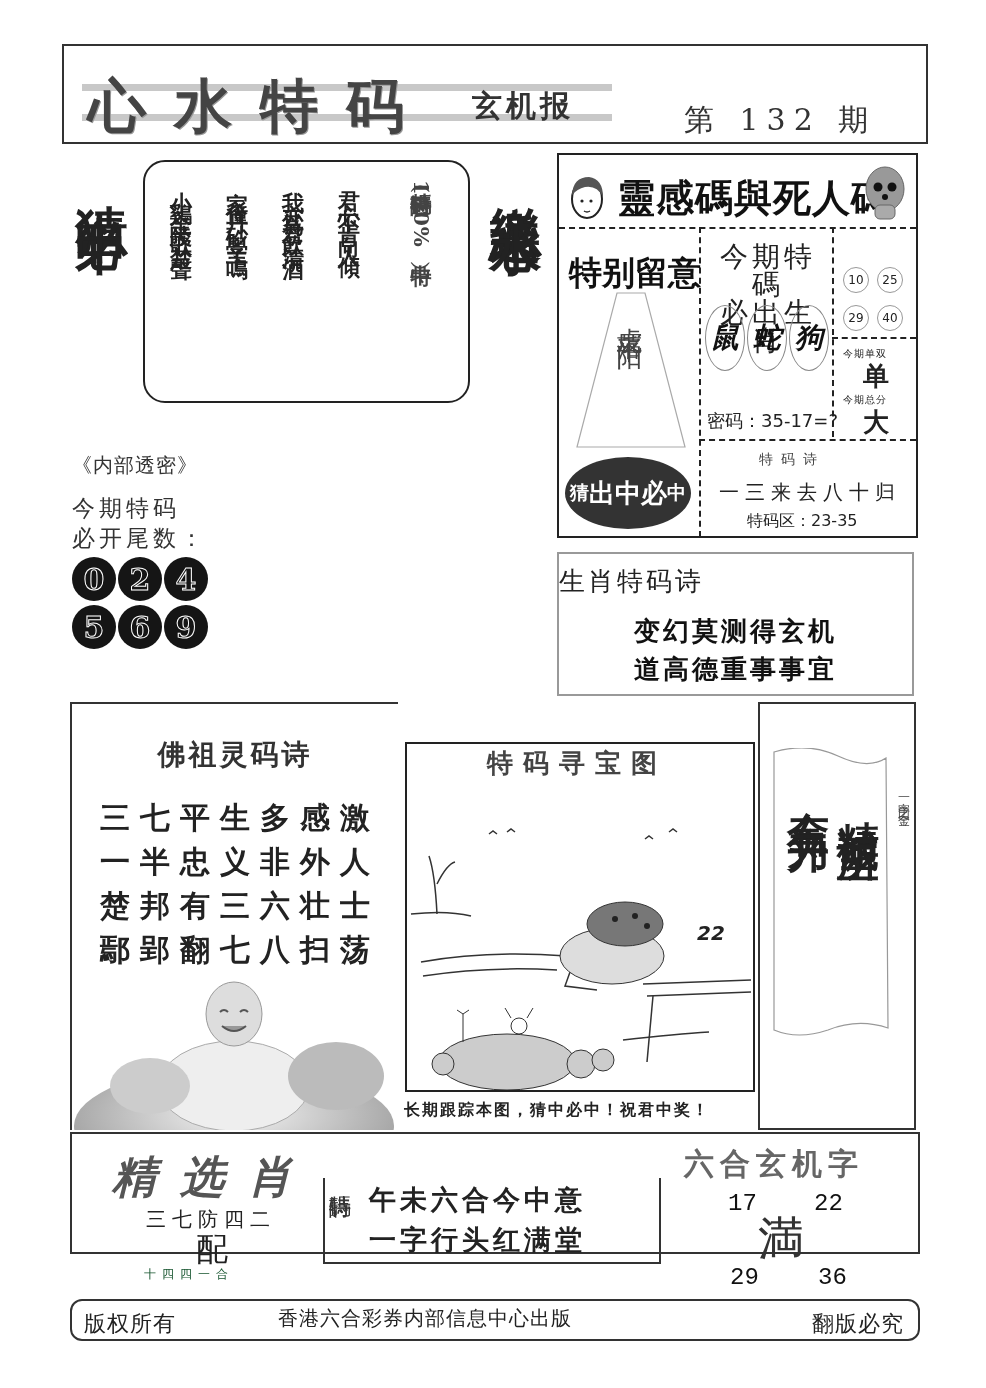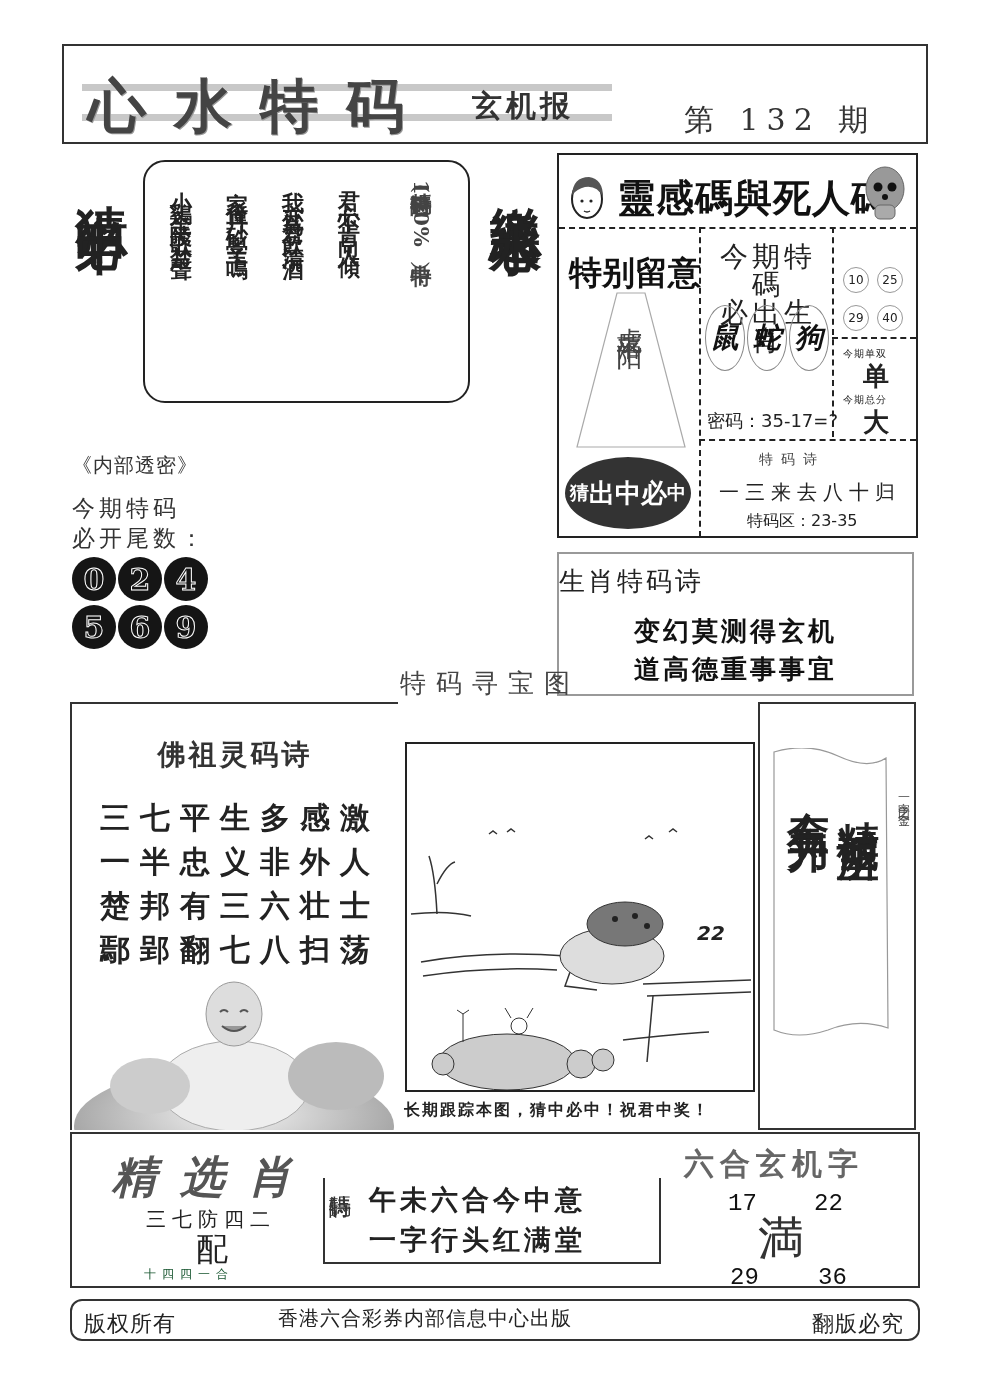--- a/index.html
+++ b/index.html
@@ -59,31 +59,31 @@
   #zpoem .l { position: absolute; left: 0; width: 100%; text-align: center; font-size: 26px; font-weight: bold; color: #111; letter-spacing: 3px; }
 
   
   #buddha { left: 70px; top: 702px; width: 328px; height: 428px; border-left: 2px solid #333; border-top: 2px solid #333; }
   #buddha .t { position: absolute; left: 0; width: 100%; text-align: center; top: 32px; font-size: 28px; color: #333; letter-spacing: 3px; font-weight: bold; }
   #buddha .rows { position: absolute; left: 28px; top: 92px; }
   #buddha .row { font-size: 30px; letter-spacing: 10px; color: #222; line-height: 44px; font-weight: bold; }
   #buddha .img { position: absolute; left: 2px; top: 272px; width: 322px; height: 154px; }
 
   
-  #treasure-title { left: 400px; top: 666px; width: 354px; font-size: 26px; font-weight: normal; color: #444; letter-spacing: 10px; }
+  #treasure-title { left: 400px; top: 746px; width: 354px; text-align: center; font-size: 26px; font-weight: bold; color: #444; letter-spacing: 10px; }
   #treasure { left: 405px; top: 742px; width: 350px; height: 350px; border: 2px solid #222; }
   #treasure-caption { left: 404px; top: 1100px; font-size: 16px; color: #222; letter-spacing: 2px; font-weight: bold; }
 
   
   #banner-box { left: 758px; top: 702px; width: 158px; height: 428px; border: 2px solid #333; }
   .bcol { position: absolute; writing-mode: vertical-rl; font-size: 42px; font-weight: bold; color: #222; letter-spacing: 8px; }
   #banner-side { left: 895px; top: 790px; writing-mode: vertical-rl; font-size: 12px; color: #444; letter-spacing: 3px; }
 
   
-  #bottom { left: 70px; top: 1132px; width: 850px; height: 156px; border: 2px solid #333; }
+  #bottom { left: 70px; top: 1132px; width: 850px; height: 122px; border: 2px solid #333; }
   #bottom .fine-title { position: absolute; left: 40px; top: 14px; font-size: 44px; color: #555; letter-spacing: 24px; font-style: italic; font-weight: bold; }
   #bottom .pair1 { position: absolute; left: 74px; top: 72px; font-size: 20px; color: #222; letter-spacing: 6px; }
   #bottom .pei { position: absolute; left: 124px; top: 94px; font-size: 32px; color: #222; }
   #bottom .pair2 { position: absolute; left: 72px; top: 132px; font-size: 12px; color: #14532d; letter-spacing: 6px; }
   #bottom .verse-box { position: absolute; left: 251px; top: 44px; width: 338px; height: 86px; border-left: 2px solid #333; border-bottom: 2px solid #333; border-right: 2px solid #333; }
   #bottom .verse-lbl { position: absolute; left: 4px; top: 0; writing-mode: vertical-rl; font-size: 22px; color: #333; letter-spacing: 0; line-height: 1; }
   #bottom .verse-line { position: absolute; left: 44px; font-size: 27px; font-weight: bold; color: #222; letter-spacing: 4px; }
   #bottom .lh-title { position: absolute; left: 612px; top: 10px; font-size: 30px; font-weight: bold; color: #666; letter-spacing: 6px; font-family: "DejaVu Sans", sans-serif; }
   #bottom .n { position: absolute; font-size: 24px; color: #111; font-family: Liberation Mono, monospace; }
   #bottom .man { position: absolute; left: 686px; top: 74px; font-size: 46px; color: #333; }

